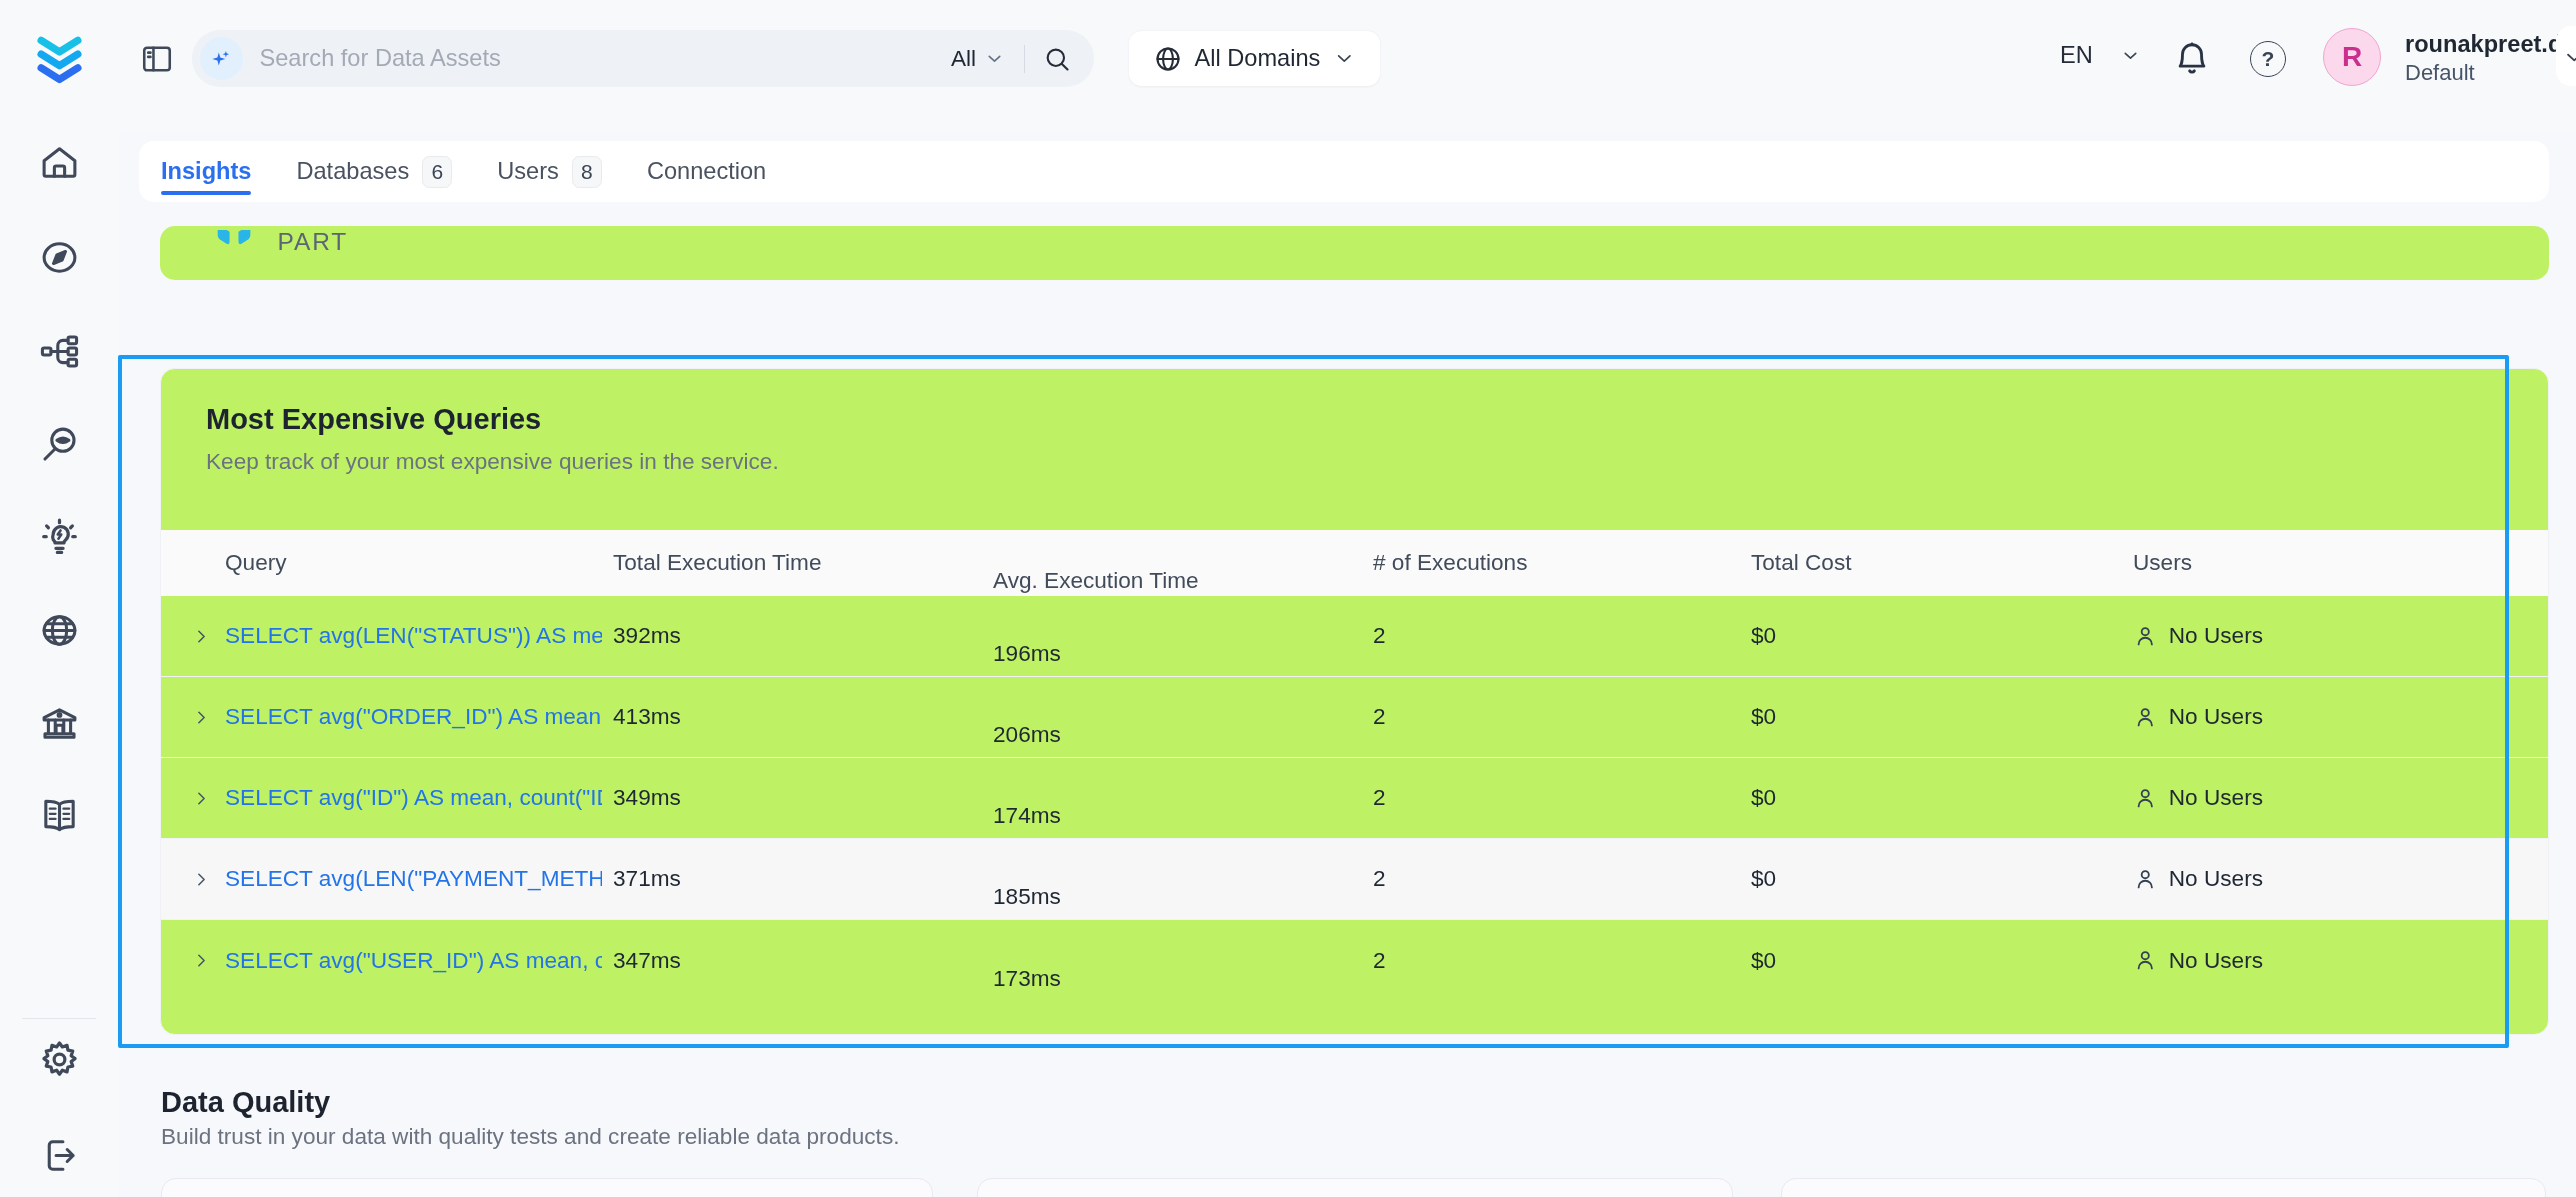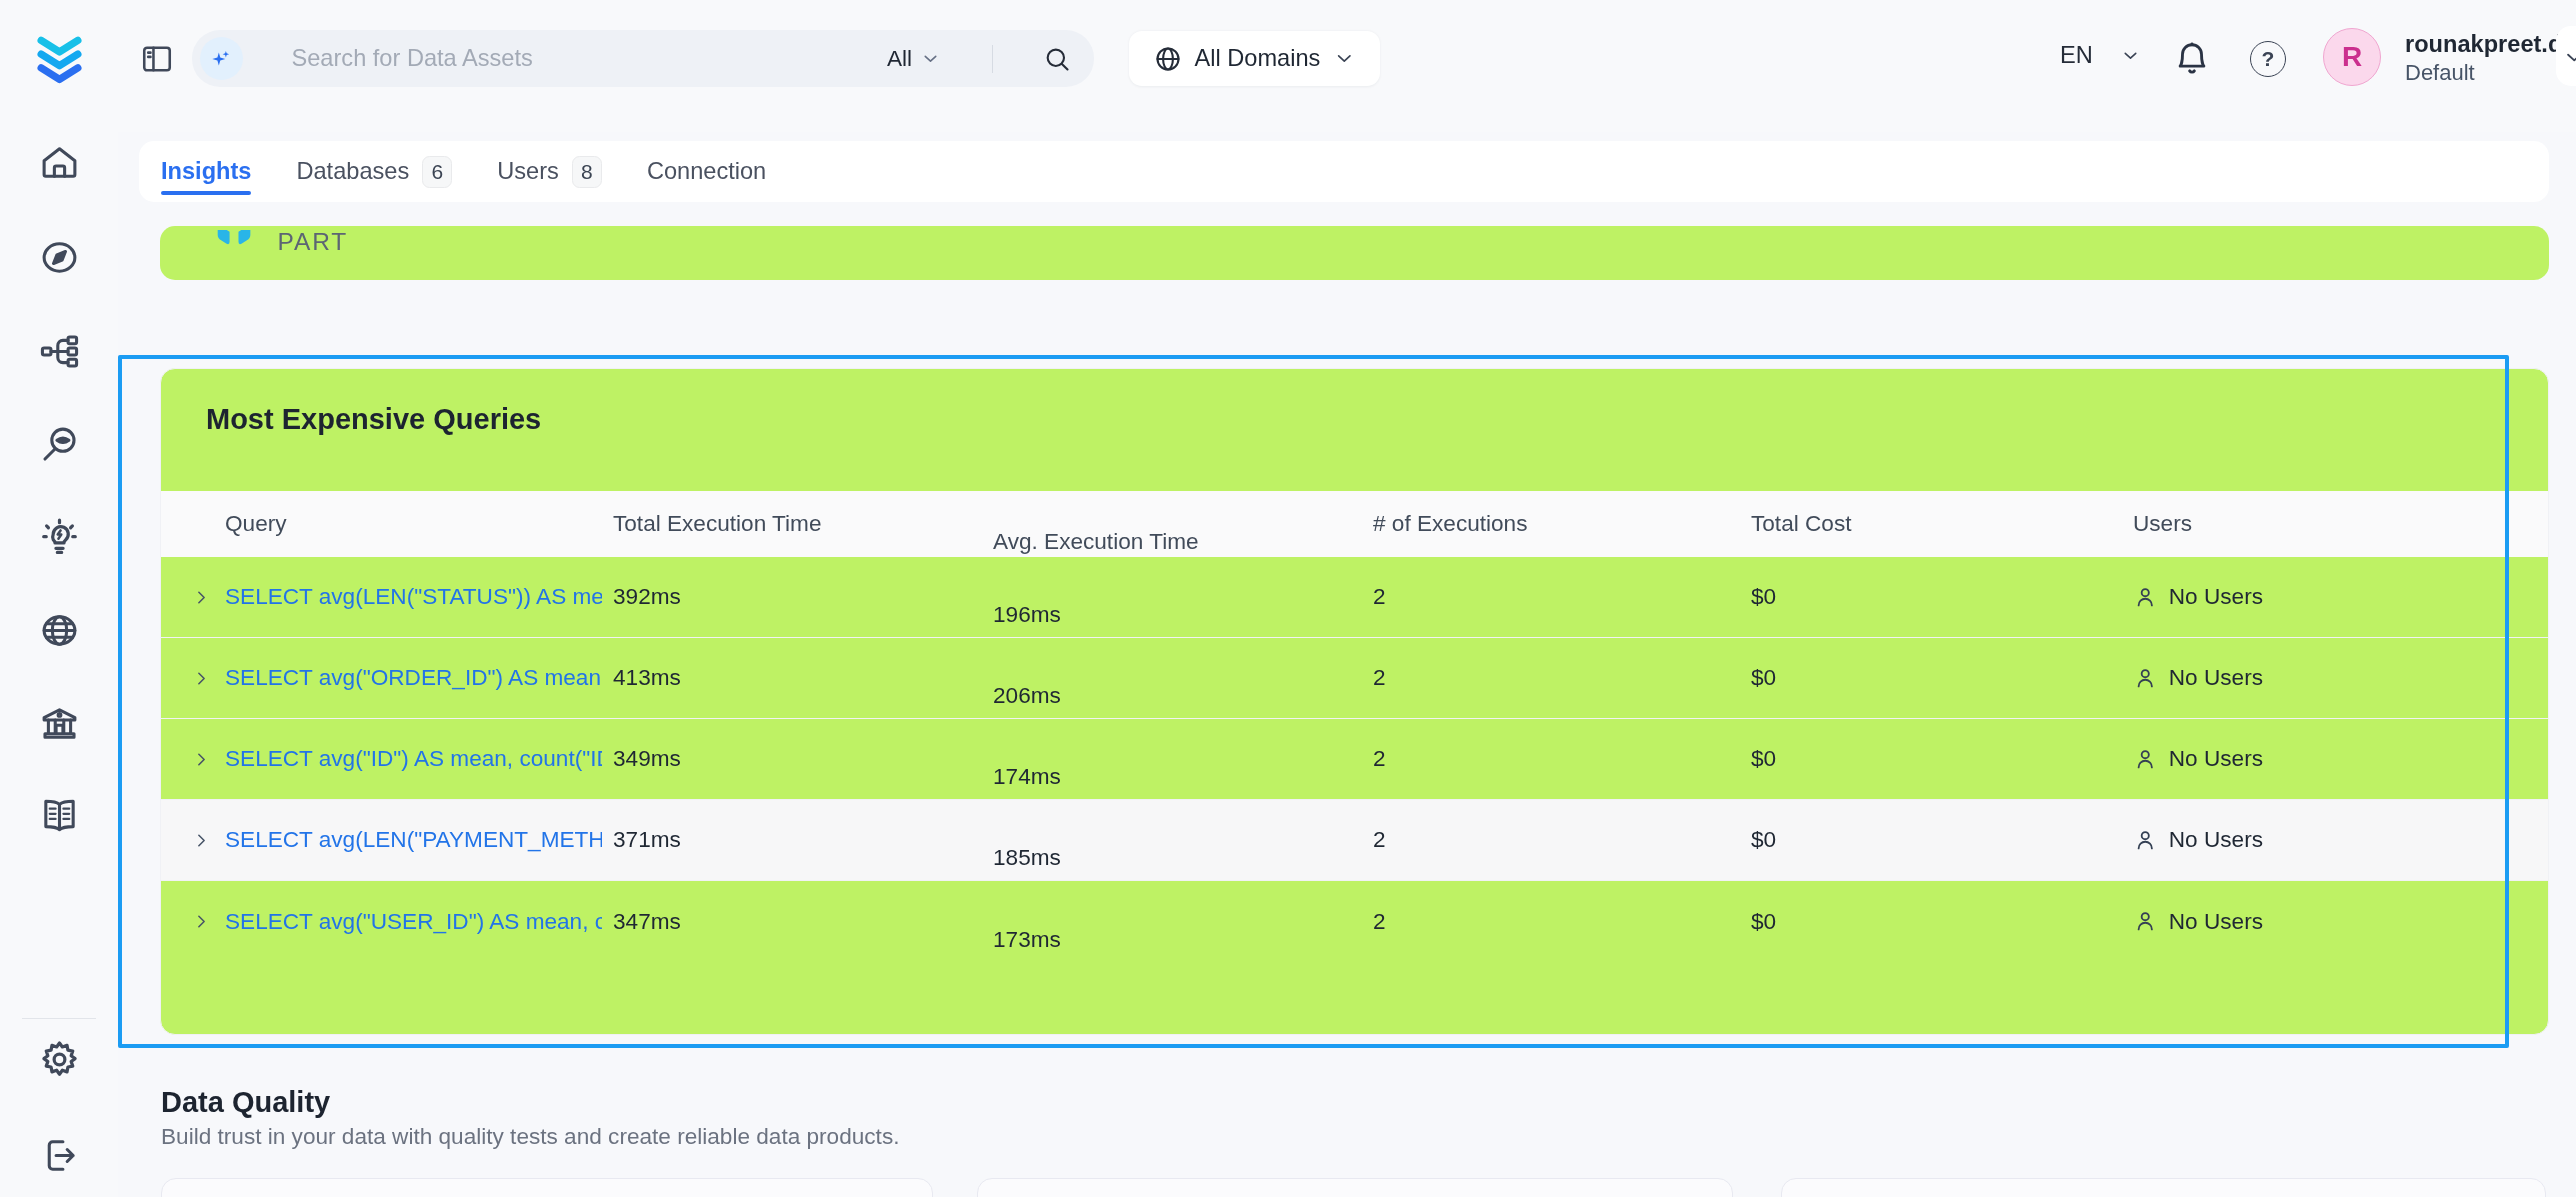--- a/index.html
+++ b/index.html
@@ -24,21 +24,21 @@
 
   
   .topbar {
     position: absolute; left: 118px; top: 0; right: 0; height: 132px;
     background: #f8f9fb; z-index: 30;
   }
   .sidebar-toggle { position: absolute; left: 22px; top: 42px; width: 34px; height: 34px; cursor: pointer; }
   .search-pill {
     position: absolute; left: 74px; top: 30px; width: 902px; height: 57px;
     background: #eef1f6; border-radius: 28px;
-    display: flex; align-items: center; padding: 0 22.6px 0 7.5px; gap: 32px;
+    display: flex; align-items: center; padding: 0 22.6px 0 7.5px;
   }
   .sparkle-badge { width: 43px; height: 43px; border-radius: 50%; background: #e2f0fd; display: flex; align-items: center; justify-content: center; flex: none; cursor: pointer; }
   .search-input {
     flex: 1; border: none; outline: none; background: transparent;
     font-family: inherit; font-size: 23.6px; color: #1f2733; padding: 0 9.4px 0 17px;
   }
   .search-input::placeholder { color: #a3aab6; }
   .search-scope { display: flex; align-items: center; gap: 7.5px; font-size: 22.6px; color: #1f2733; cursor: pointer; flex: none; }
   .search-divider { width: 0.9px; height: 28px; background: #d6dbe3; margin: 0 19px; flex: none; }
   .domains-chip {
@@ -328,20 +328,21 @@
     <svg width="38" height="24.5" viewBox="0 0 40 26">
       <path d="M6 2 L16 8 L16 20 Q16 24 12 22 L6 18 Q2 16 2 12 L2 4 Q2 0 6 2 Z" fill="#29b5e8" transform="scale(0.9) translate(1,-6)"></path>
       <path d="M34 2 L24 8 L24 20 Q24 24 28 22 L34 18 Q38 16 38 12 L38 4 Q38 0 34 2 Z" fill="#29b5e8" transform="scale(0.9) translate(3.5,-6)"></path>
     </svg>
     <span class="part-label">PART</span>
   </div>
 </section>
 
 <section class="meq-card">
   <h2 class="meq-title">Most Expensive Queries</h2>
+  <p class="meq-subtitle">Keep track of your most expensive queries in the service.</p>
 
   <div class="meq-table">
     <div class="meq-head">
       <div class="c-query">Query</div>
       <div class="c-total">Total Execution Time</div>
       <div class="c-avg">Avg. Execution Time</div>
       <div class="c-exec"># of Executions</div>
       <div class="c-cost">Total Cost</div>
       <div class="c-users">Users</div>
     </div>

